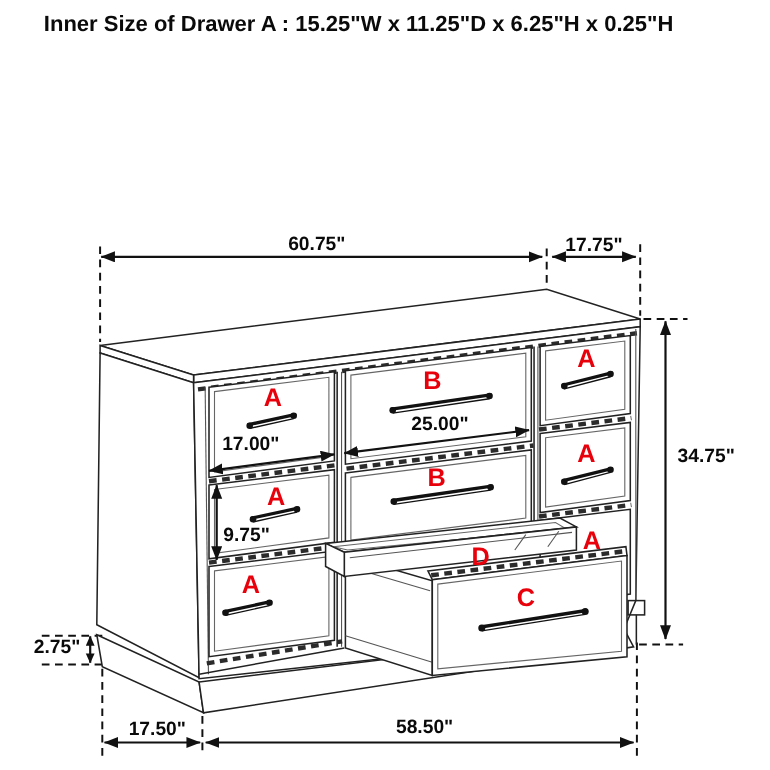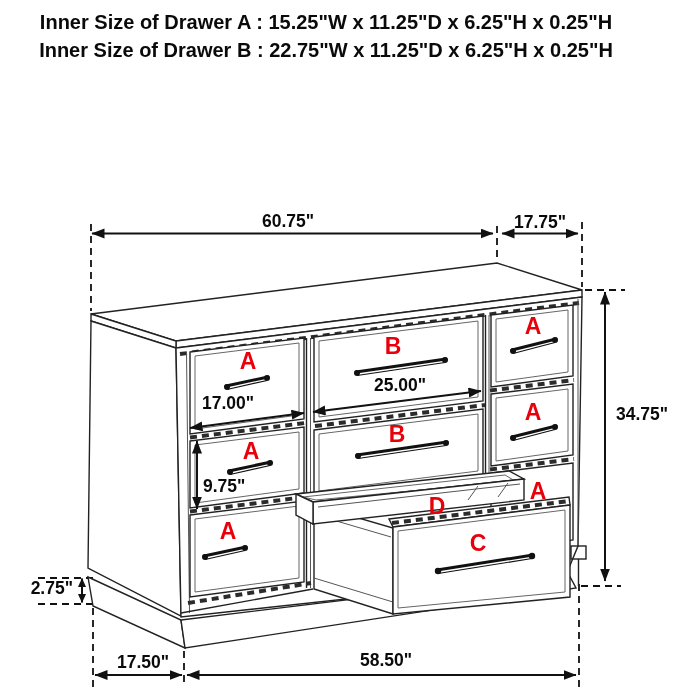--- a/index.html
+++ b/index.html
@@ -21,21 +21,20 @@
   .handle-sub{stroke:#111;stroke-width:1.2;fill:none;}
   .post{fill:#111;}
 </style>
 </head>
 <body>
 
 <div class="stage">
 
   <div class="hdr">
     <div class="hdr-line">Inner Size of Drawer A : 15.25"W x 11.25"D x 6.25"H x 0.25"H</div>
-    <div class="hdr-line">Inner Size of Drawer B : 22.75"W x 11.25"D x 6.25"H x 0.25"H</div>
   </div>
 
   <svg width="700" height="700" viewBox="0 0 700 700">
     <defs>
       <marker id="ah" markerUnits="userSpaceOnUse" markerWidth="14" markerHeight="11" refX="12.5" refY="5" orient="auto-start-reverse">
         <path d="M0,0 L13,5 L0,10 z" fill="#111"></path>
       </marker>
       <marker id="ahs" markerUnits="userSpaceOnUse" markerWidth="10" markerHeight="9" refX="8.5" refY="4" orient="auto-start-reverse">
         <path d="M0,0 L9,4 L0,8 z" fill="#111"></path>
       </marker>

